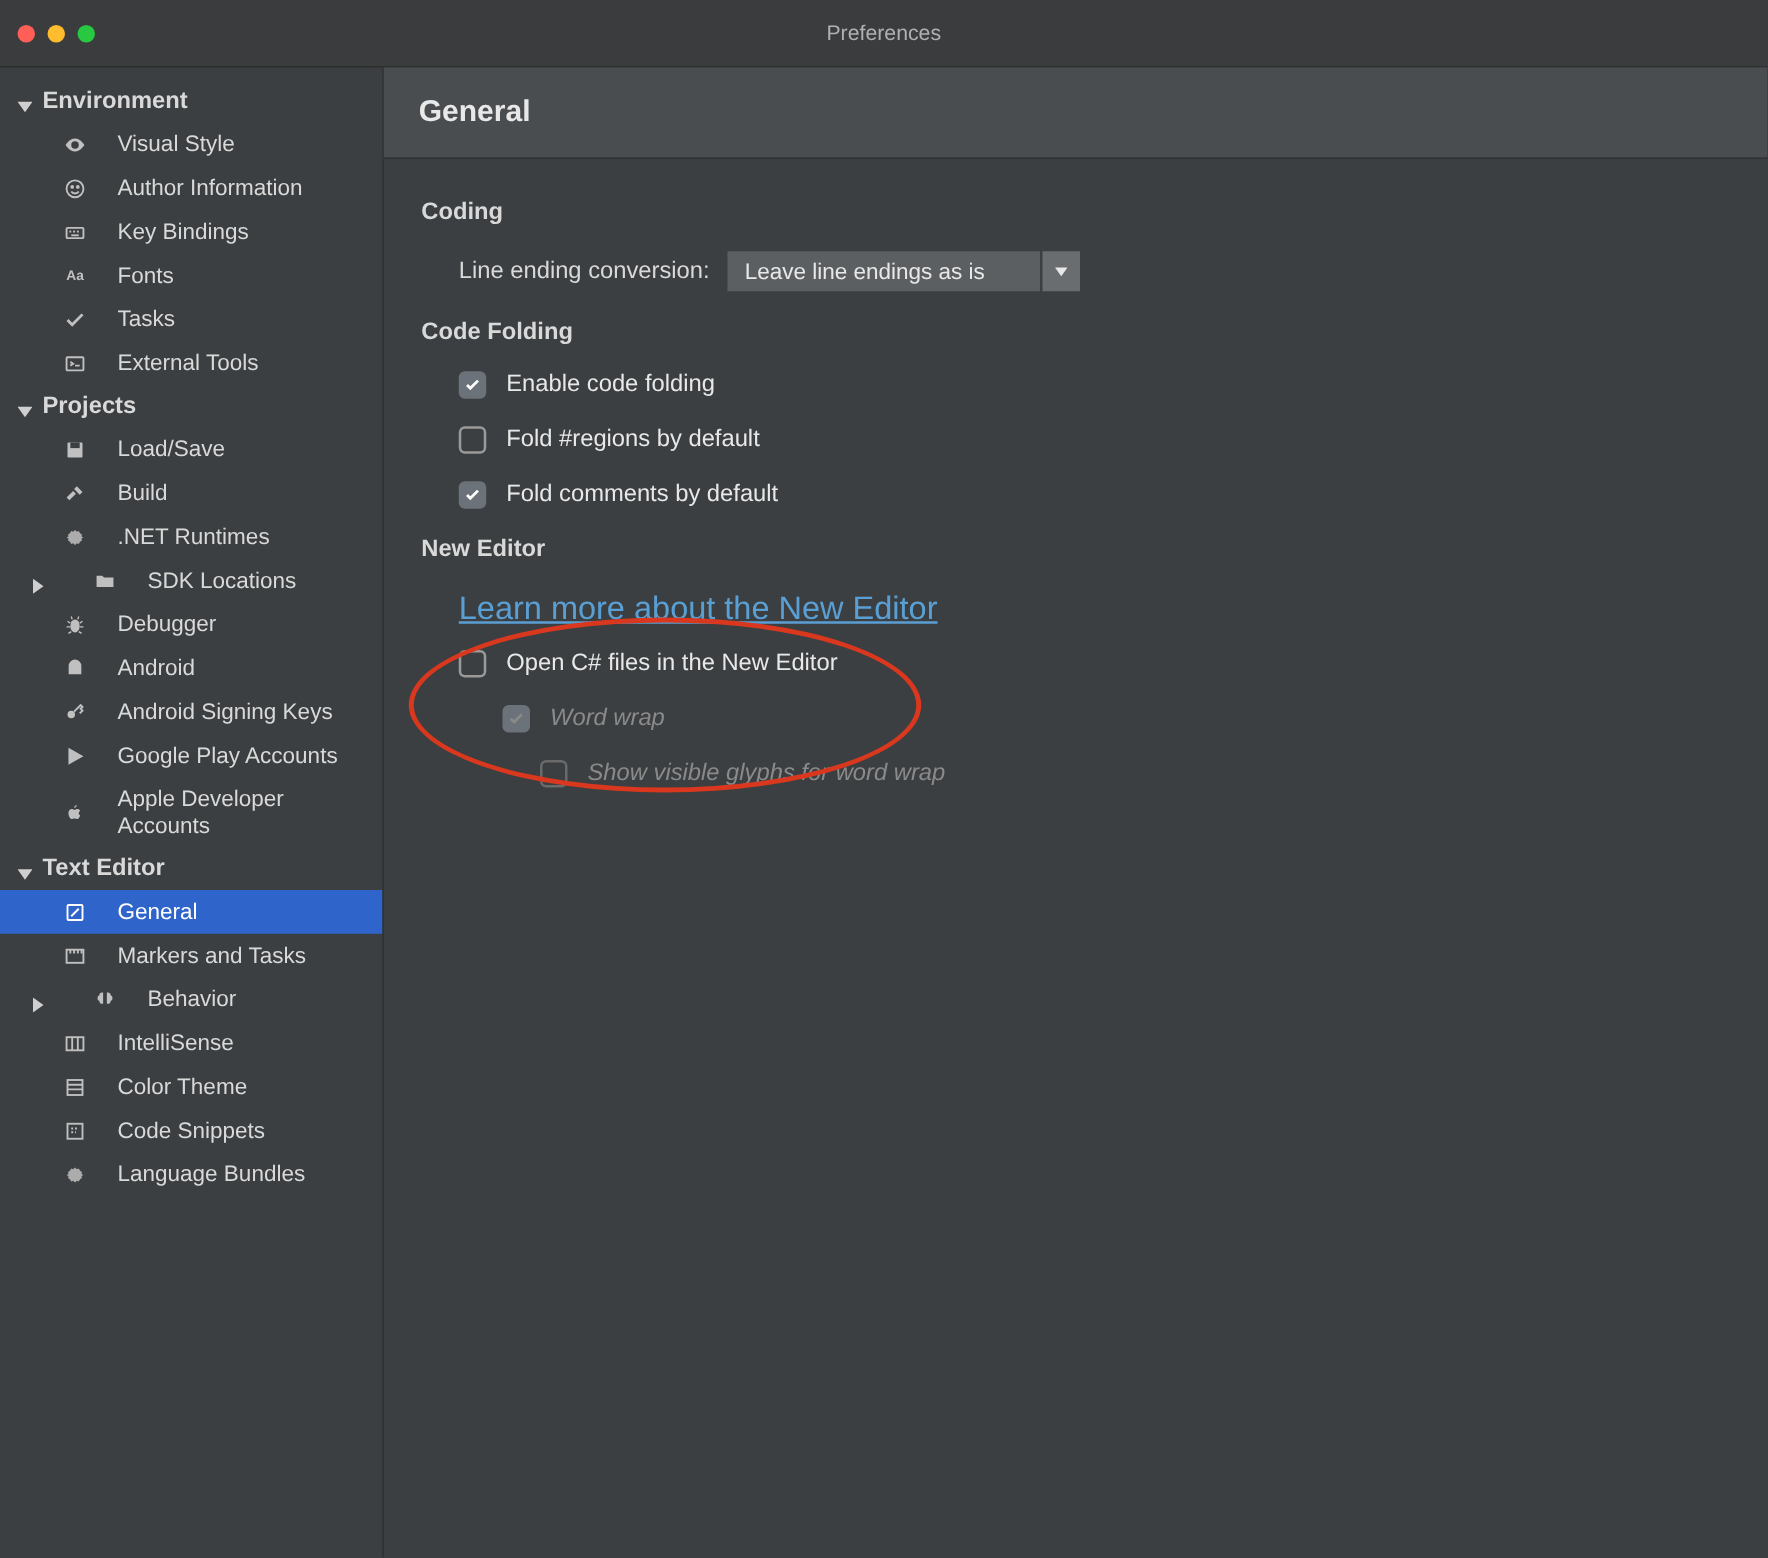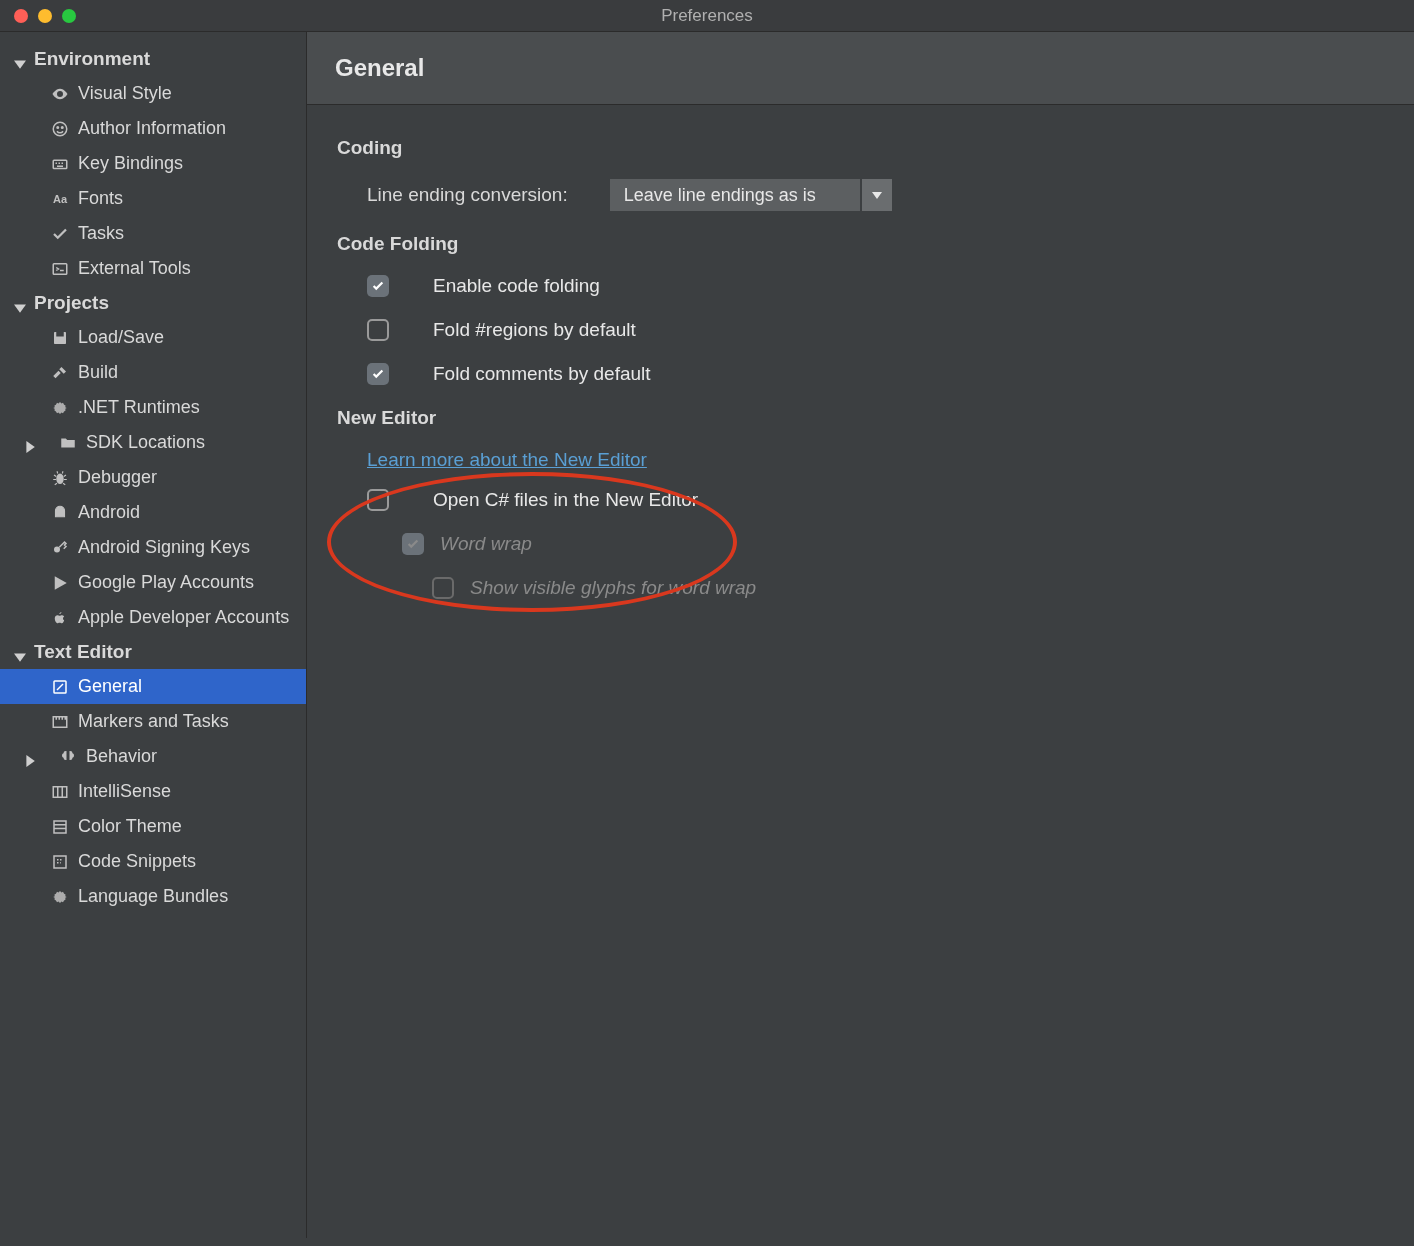--- a/index.html
+++ b/index.html
@@ -6,21 +6,21 @@
   body {
     font-family: -apple-system, "Helvetica Neue", Arial, sans-serif;
     background: #3c3f41;
     color: #d9d9d9;
     width: 1414px;
     height: 1246px;
     overflow: hidden;
     position: relative;
   }
   .titlebar {
-    height: 32px;
+    height: 54px;
     background: #3a3c3e;
     display: flex;
     align-items: center;
     position: relative;
     border-bottom: 1px solid #2b2b2b;
   }
   .traffic {
     display: flex;
     gap: 10px;
     margin-left: 14px;
@@ -75,21 +75,21 @@
     color:#d9d9d9;
     margin-top:8px;
     margin-bottom:20px;
     font-size:19px;
   }
   .row {
     display:flex;
     align-items:center;
     margin-bottom:22px;
   }
-  .row.indent1 { padding-left:30px;gap:28px; }
+  .row.indent1 { padding-left:30px; }
   .row.indent2 { padding-left:65px; }
   .row.indent3 { padding-left:95px; }
   .row-label {
     color:#d9d9d9;
     margin-right:14px;
     font-size:19px;
   }
   .disabled .row-label, .disabled .cblabel { color:#8a8a8a;font-style:italic; }
   .select {
     display:flex;
@@ -125,21 +125,21 @@
   }
   .checkbox.checked { background:#6b7279; }
   .checkbox.unchecked { background:transparent;border:2px solid #9a9a9a; }
   .checkbox.unchecked.disabled { border-color:#6a6a6a; }
   .checkbox svg { width:14px;height:14px;stroke:#fff;stroke-width:2.5;fill:none; }
   .checkbox.disabled.checked svg { stroke:#8a8a8a; }
   .cblabel { font-size:19px; color:#e8e8e8; }
   .link {
     color:#5a9fd4;
     text-decoration:underline;
-    font-size:19px;
+    font-size:26px;
   }
 
   
   .group-header {
     display:flex;
     align-items:center;
     padding:6px 14px;
     font-weight:600;
     font-size:19px;
     color:#d9d9d9;
@@ -151,21 +151,21 @@
     flex-shrink:0;
   }
   .tri svg { width:12px;height:12px;fill:#cfcfcf; }
   .item {
     display:flex;
     align-items:center;
     padding:7px 14px 7px 50px;
     font-size:18px;
     color:#d9d9d9;
     cursor:pointer;
-    gap:8px;
+    gap:24px;
   }
   .item.selected {
     background:#2f65ca;
     color:#fff;
   }
   .item .ico {
     width:20px;height:20px;
     display:flex;align-items:center;justify-content:center;
     flex-shrink:0;
     color:#c0c0c0;

